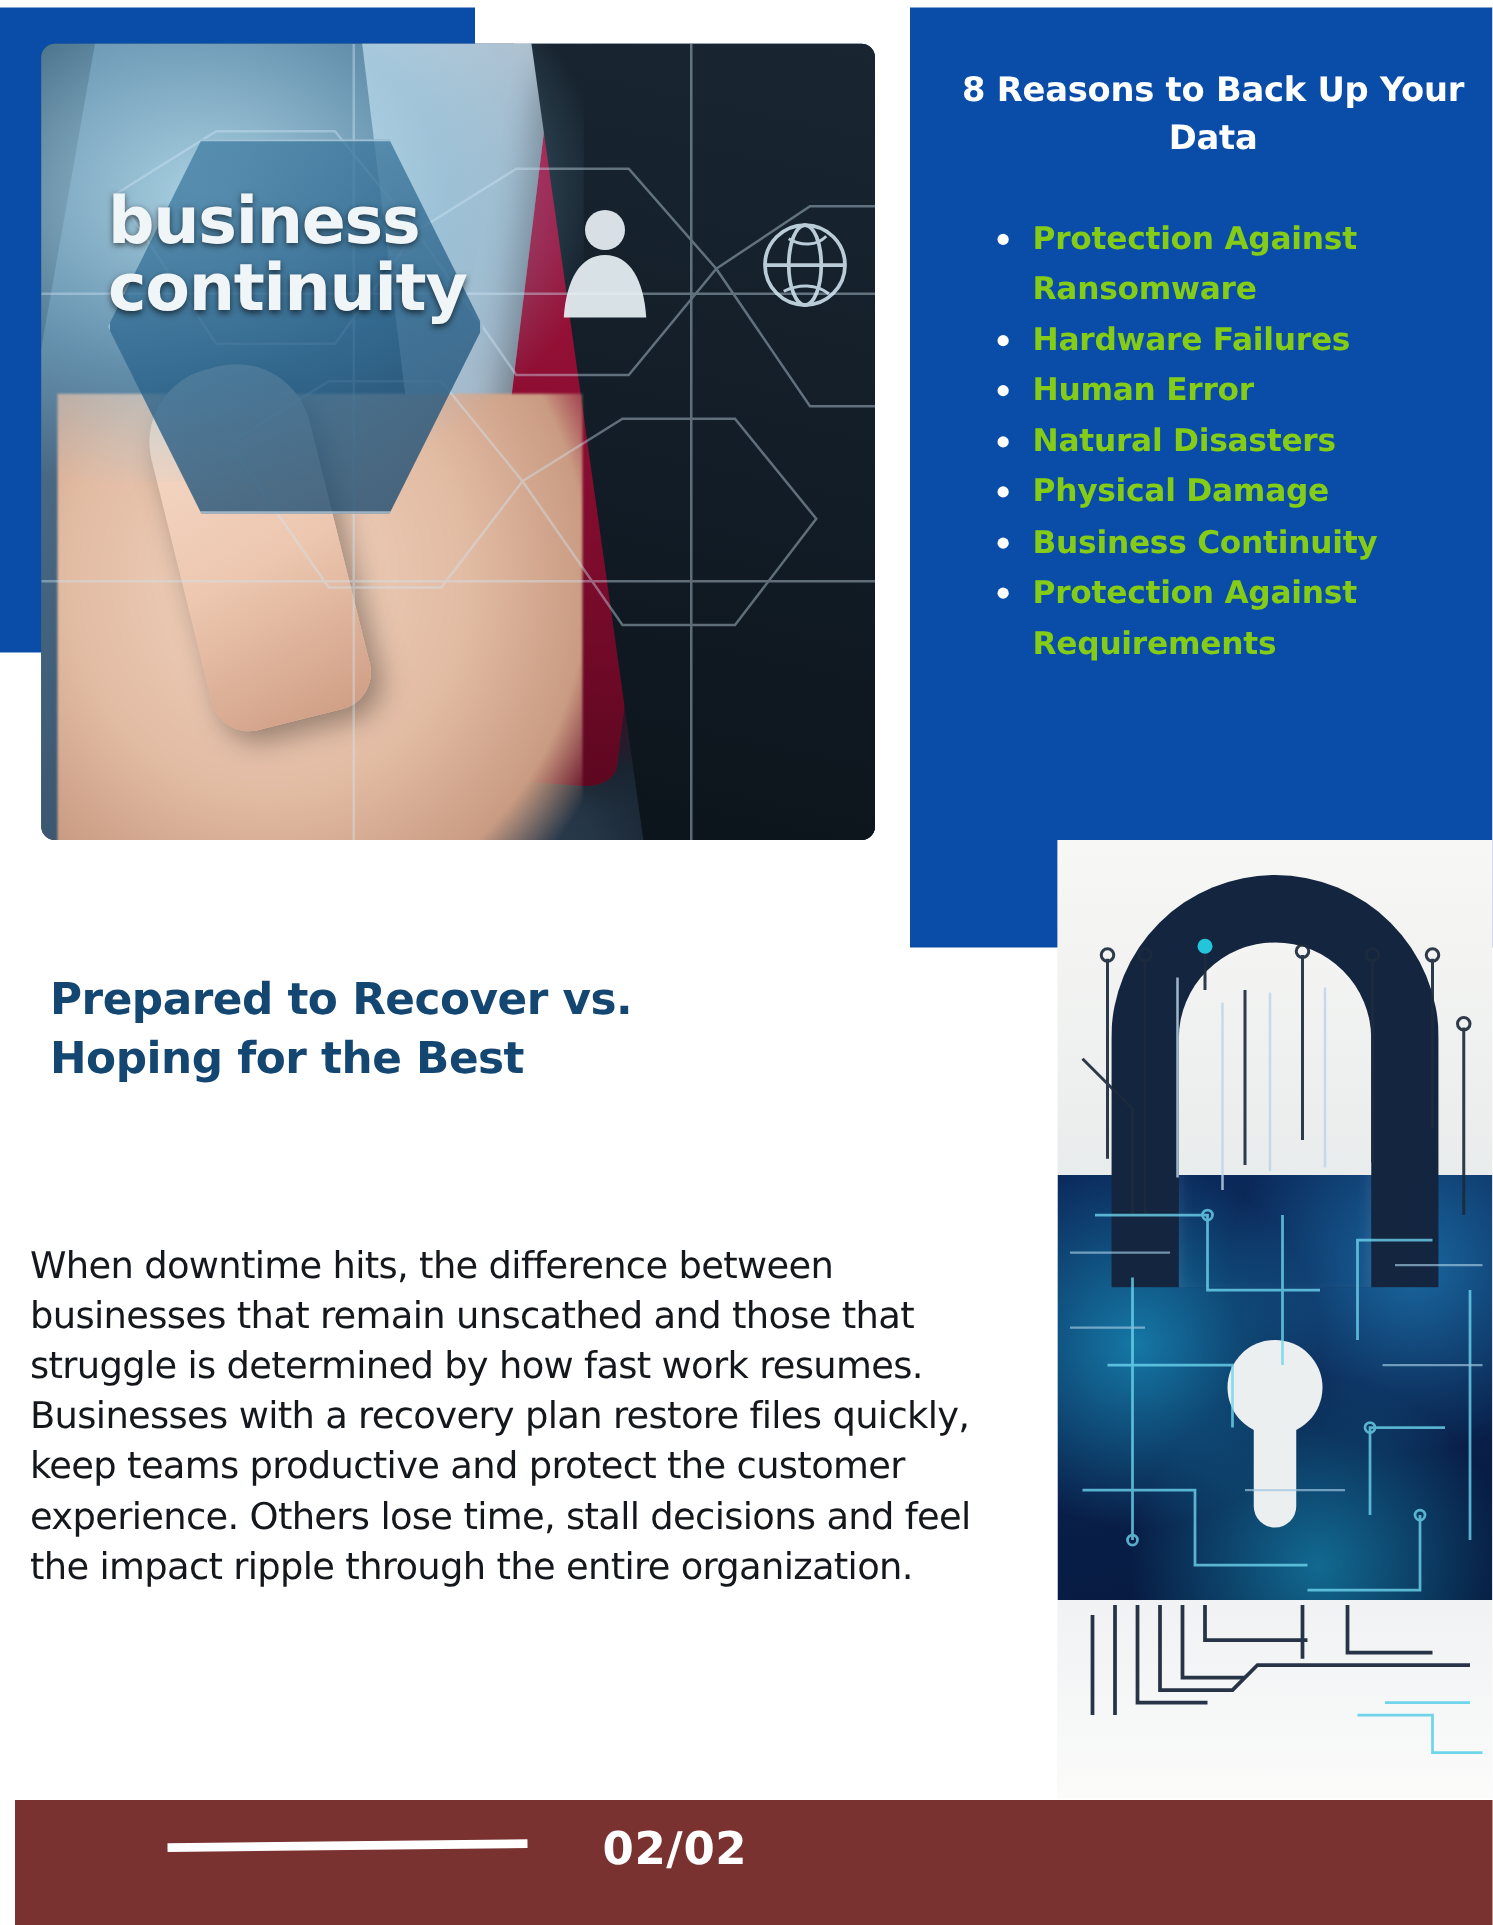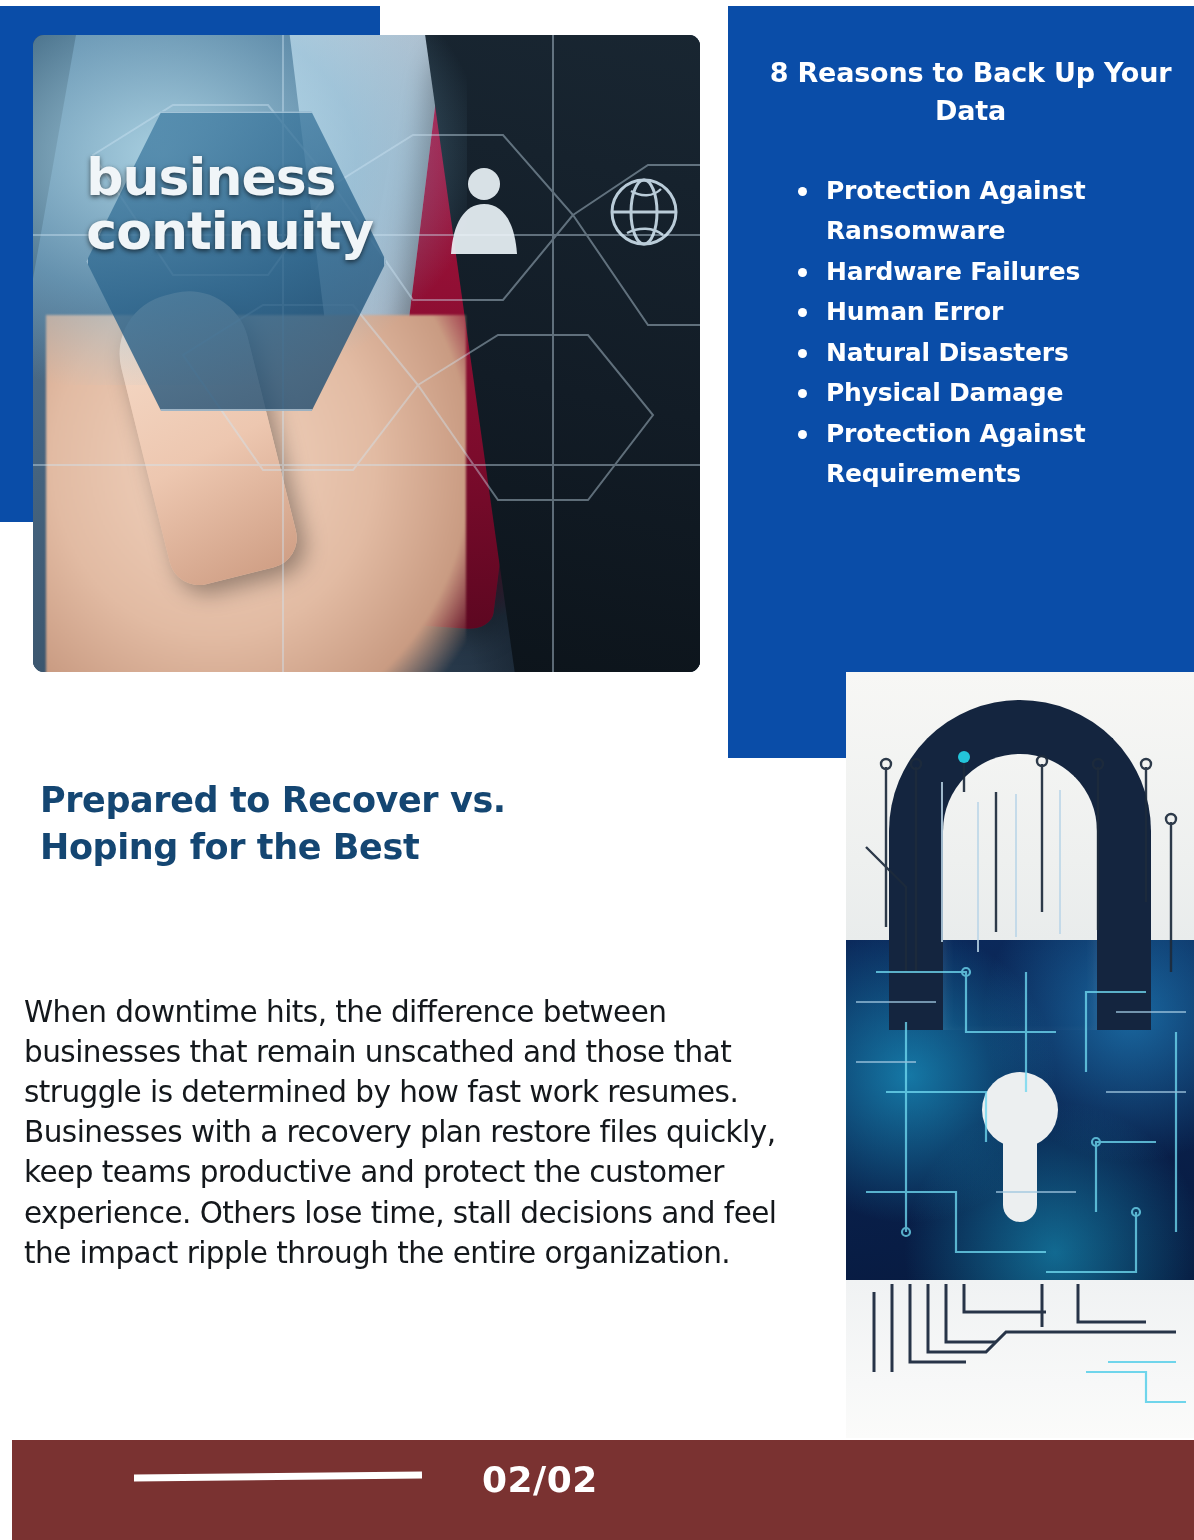--- a/index.html
+++ b/index.html
@@ -197,21 +197,21 @@
     text-align: center;
     letter-spacing: -.2px;
   }
   .reasons-list {
     margin-top: 40px;
     padding-left: 36px;
     list-style: none;
   }
   .reasons-list li {
     position: relative;
-    color: #ffffff;
+    color: #84cc16;
     font-family: "DejaVu Sans", sans-serif;
     font-size: 25px;
     font-weight: 700;
     line-height: 1.62;
     padding-left: 30px;
     letter-spacing: -.2px;
   }
   .reasons-list li::before {
     content: "";
     position: absolute;
@@ -412,20 +412,21 @@
   </div>
 
   <div class="list-panel">
     <h2>8 Reasons to Back Up Your Data</h2>
     <ul class="reasons-list">
       <li>Protection Against Ransomware</li>
       <li>Hardware Failures</li>
       <li>Human Error</li>
       <li>Natural Disasters</li>
       <li>Physical Damage</li>
+      <li>Business Continuity</li>
       <li>Protection Against Requirements</li>
     </ul>
   </div>
 
   <div class="lock-photo">
     <div class="band-light-top"></div>
     <div class="band-dark"></div>
     <div class="band-light-bot"></div>
 
     <div class="shackle"></div>

